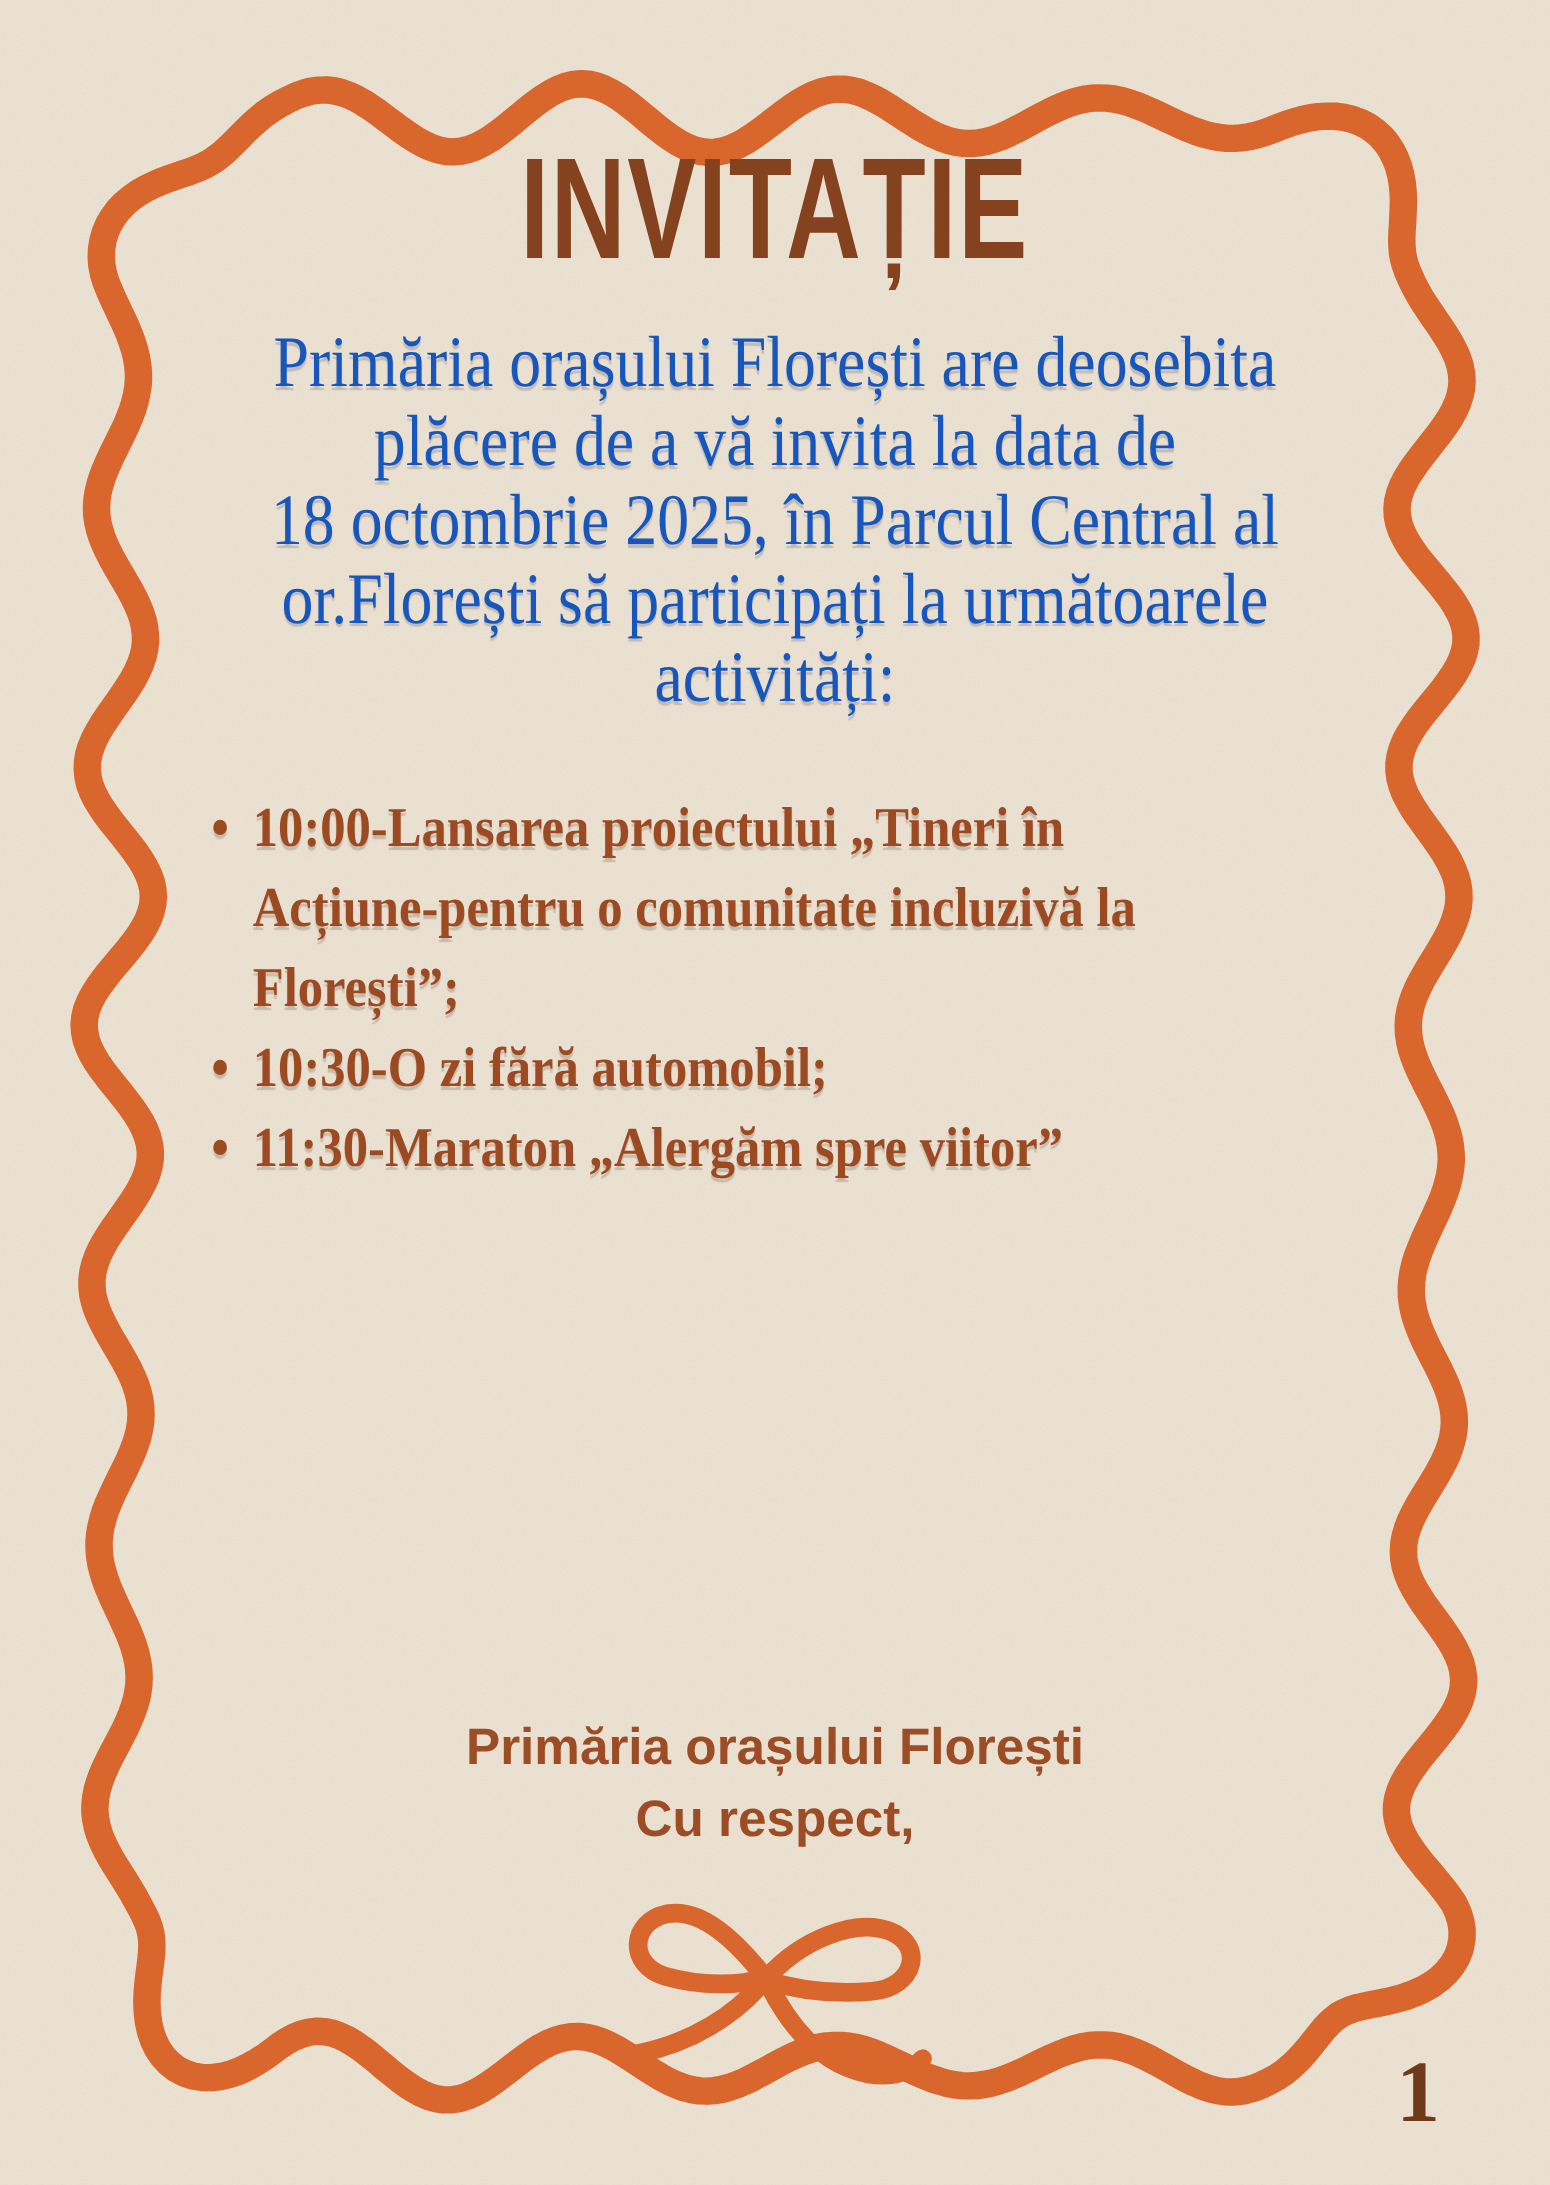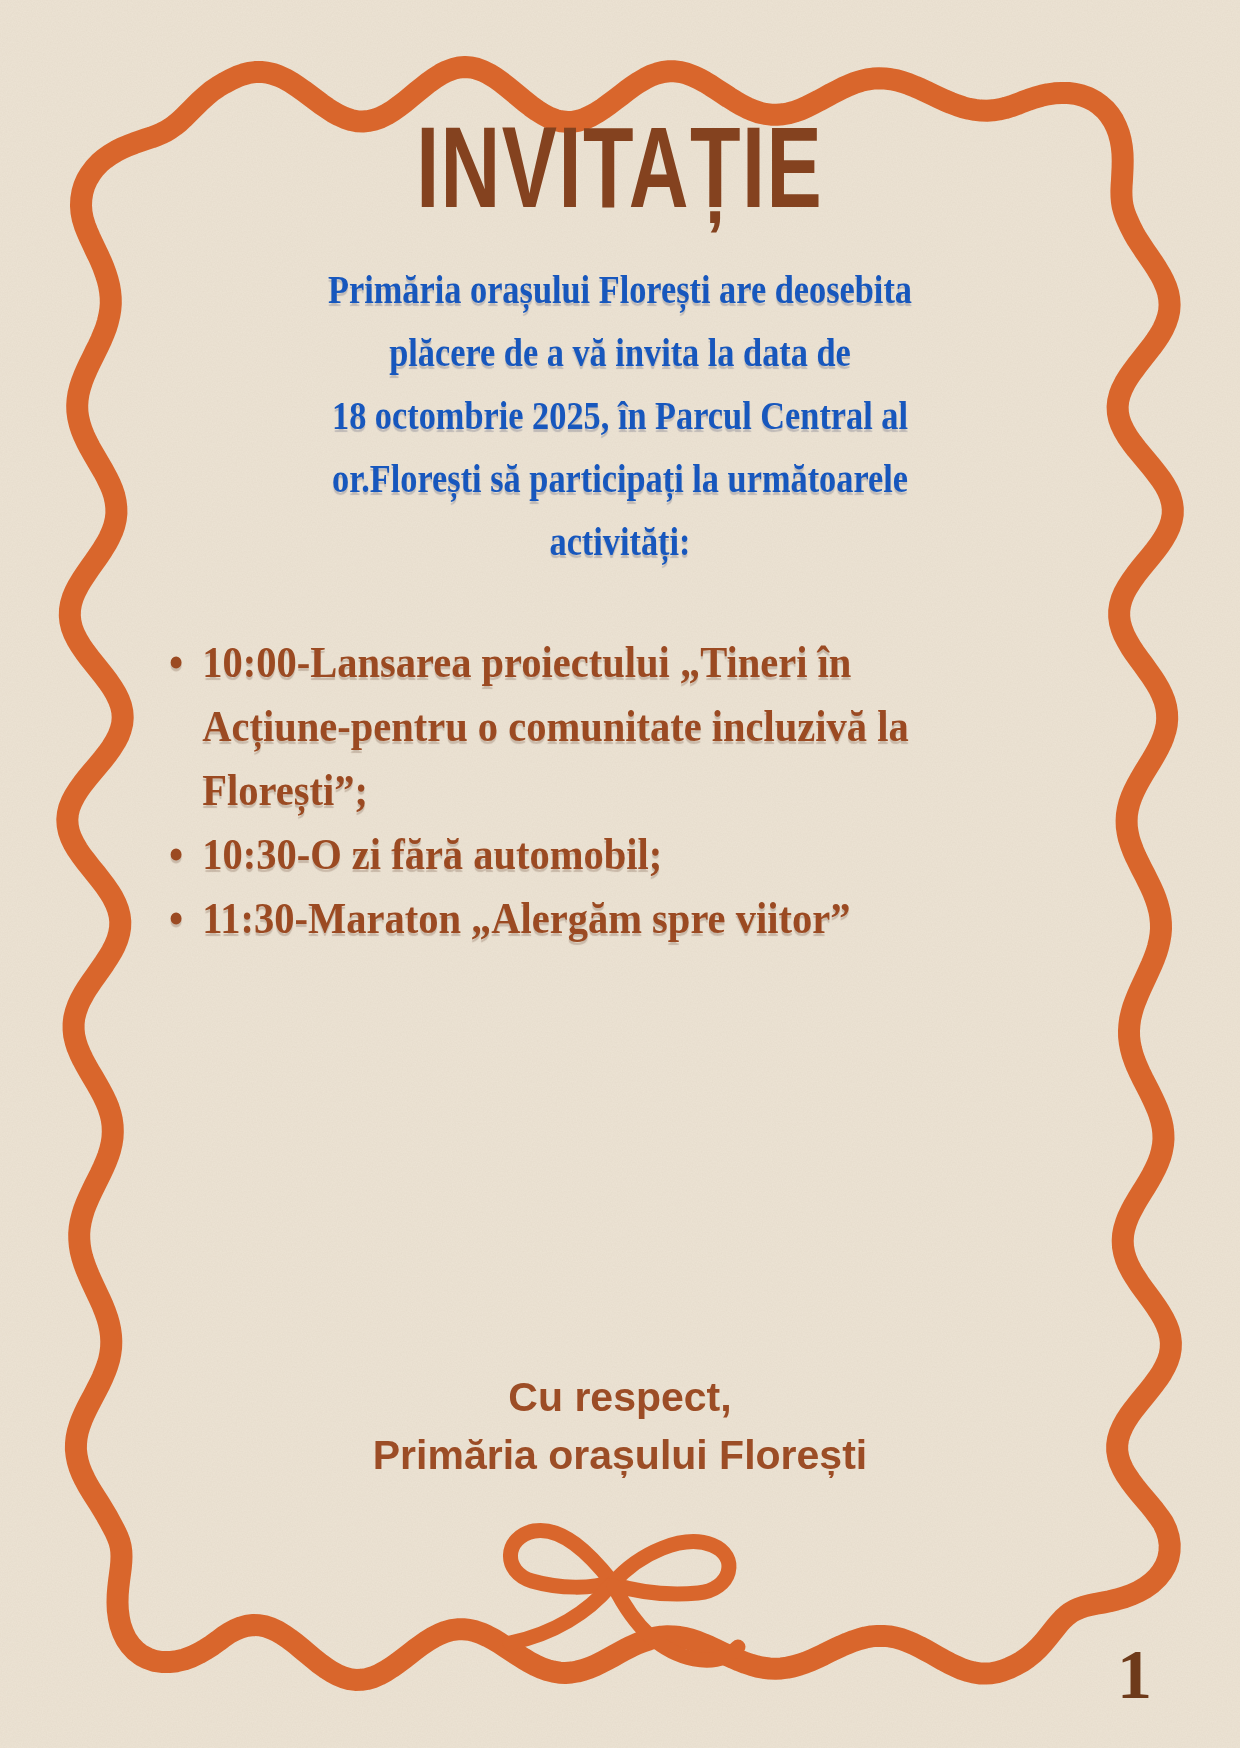--- a/index.html
+++ b/index.html
@@ -22,21 +22,21 @@
     font-weight:700;font-size:115px;line-height:135px;
     color:var(--title-brown,#84421F);
     letter-spacing:2px;
   }
   .title-inner{display:inline-block;transform:scaleX(.72);}
 
   .intro,.closing{
     position:absolute;left:0;width:100%;
     text-align:center;
     color:var(--text-blue,#1757BD);
-    font-weight:700;font-size:39px;line-height:63px;
+    font-weight:400;font-size:58px;line-height:63px;
     text-shadow:0 3px 1px rgba(25,35,80,.20);
   }
   .intro{top:258px;}
   .closing{top:1106px;}
   .serif-line{white-space:nowrap;transform:scaleX(.88);}
 
   .events{
     position:absolute;top:630px;left:150px;width:960px;
     transform:scaleX(.9);transform-origin:left top;
     color:var(--list-brown,#9B4A22);
@@ -105,22 +105,22 @@
       <span class="item-text">10:30-O zi fără automobil;</span>
     </li>
     <li>
       <span class="dot">•</span>
       <span class="item-text">11:30-Maraton „Alergăm spre viitor”</span>
     </li>
   </ul>
 
 
   <div class="signature">
+    <div>Primăria orașului Florești</div>
     <div>Cu respect,</div>
-    <div>Primăria orașului Florești</div>
   </div>
 
   <svg class="bow-svg" width="260" height="185" viewBox="0 0 260 185">
     <path class="bow-path" d="M 120 86 C 98 58 70 30 42 35 C 12 41 10 76 40 85 C 68 93 100 93 120 86"></path>
     <path class="bow-path" d="M 120 88 C 148 56 192 38 220 49 C 248 60 240 94 206 97 C 172 100 142 95 120 88"></path>
     <path class="bow-path" d="M 118 90 C 96 116 62 138 18 147"></path>
     <path class="bow-path" d="M 122 90 C 138 122 162 155 202 163 C 224 167 238 160 246 151"></path>
   </svg>
 
   <div class="page-number">1</div>

